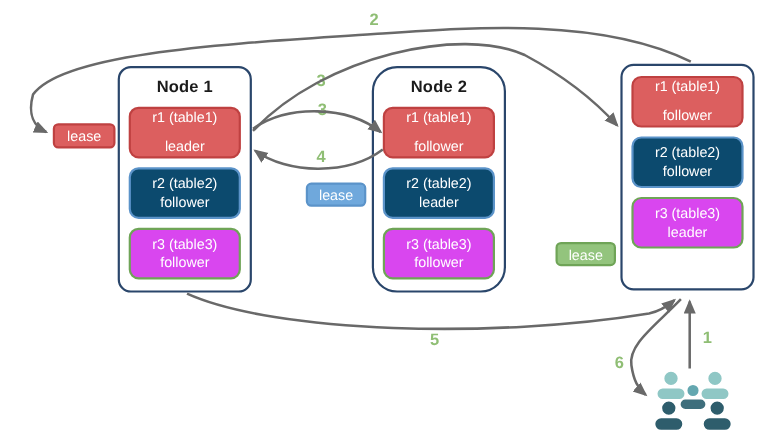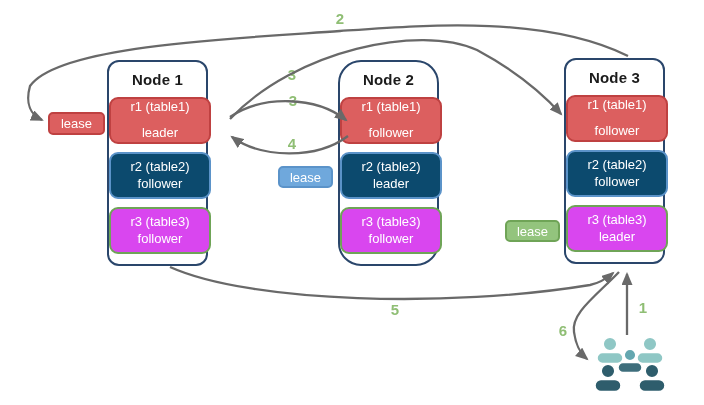--- a/index.html
+++ b/index.html
@@ -1,21 +1,21 @@
 <!DOCTYPE html>
 <html><head>
 <meta charset="utf-8">
 <style>
   html,body{margin:0;padding:0;background:#fff;}
   .canvas{
     position:relative;width:704px;height:405px;background:#ffffff;
     font-family:"Liberation Sans", sans-serif;overflow:hidden;
   }
   .node{
-    position:absolute;width:101px;height:206px;background:#fff;
+    position:absolute;width:122px;height:206px;background:#fff;
     border:2px solid #2a466b;border-radius:12px;box-sizing:border-box;
     padding-top:9px;
   }
   .node-title{
     text-align:center;font-weight:bold;font-size:15px;color:#1b1b1b;
     margin-bottom:9px;letter-spacing:.2px;
   }
   .replica{
     width:102px;height:47px;margin:0 auto 8px auto;border-radius:9px;
     border:2px solid transparent;box-sizing:border-box;display:flex;
@@ -71,21 +71,20 @@
       <div>r2 (table2)</div>
       <div>leader</div>
     </div>
     <div class="replica green">
       <div>r3 (table3)</div>
       <div>follower</div>
     </div>
   </div>
 
   <div class="node" style="left:564px;top:58px;">
-    <div class="node-title">Node 3</div>
     <div class="replica red">
       <div>r1 (table1)</div>
       <div>follower</div>
     </div>
     <div class="replica blue">
       <div>r2 (table2)</div>
       <div>follower</div>
     </div>
     <div class="replica green">
       <div>r3 (table3)</div>

